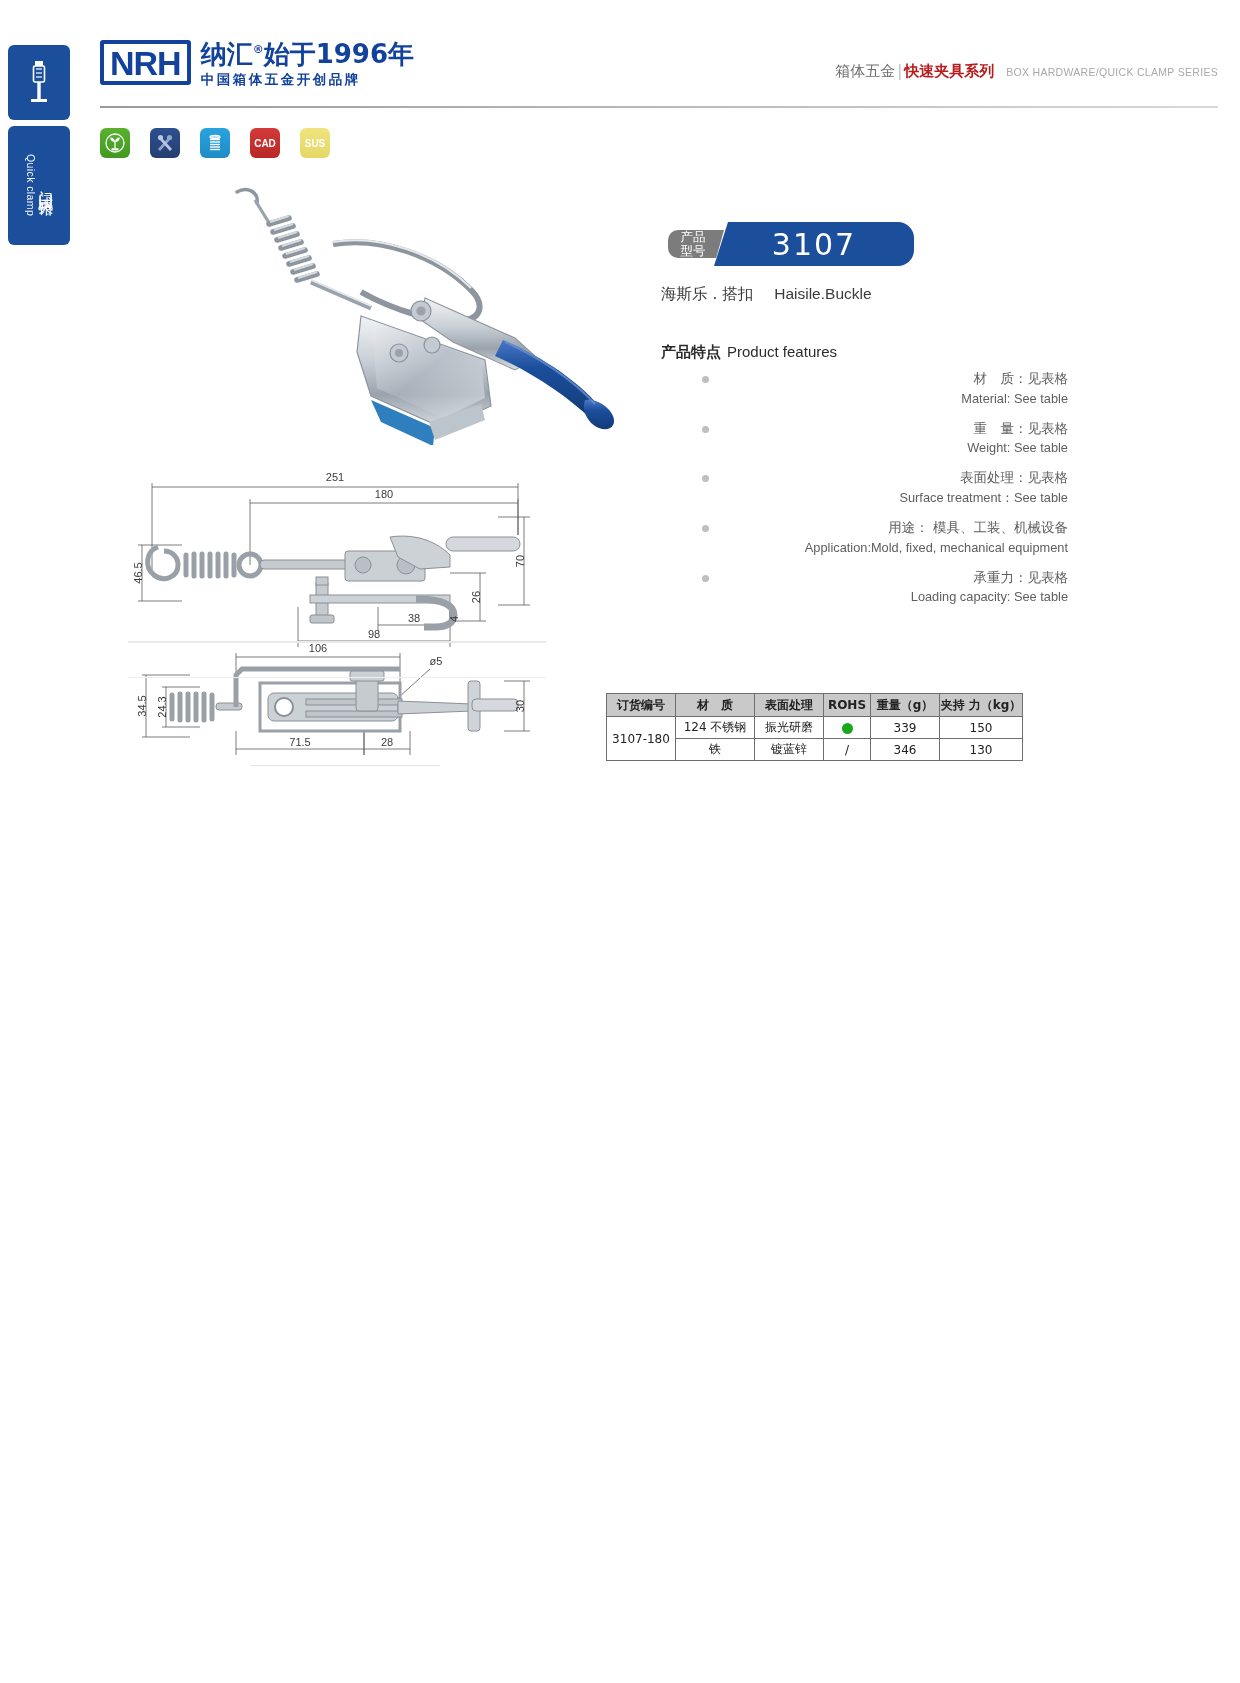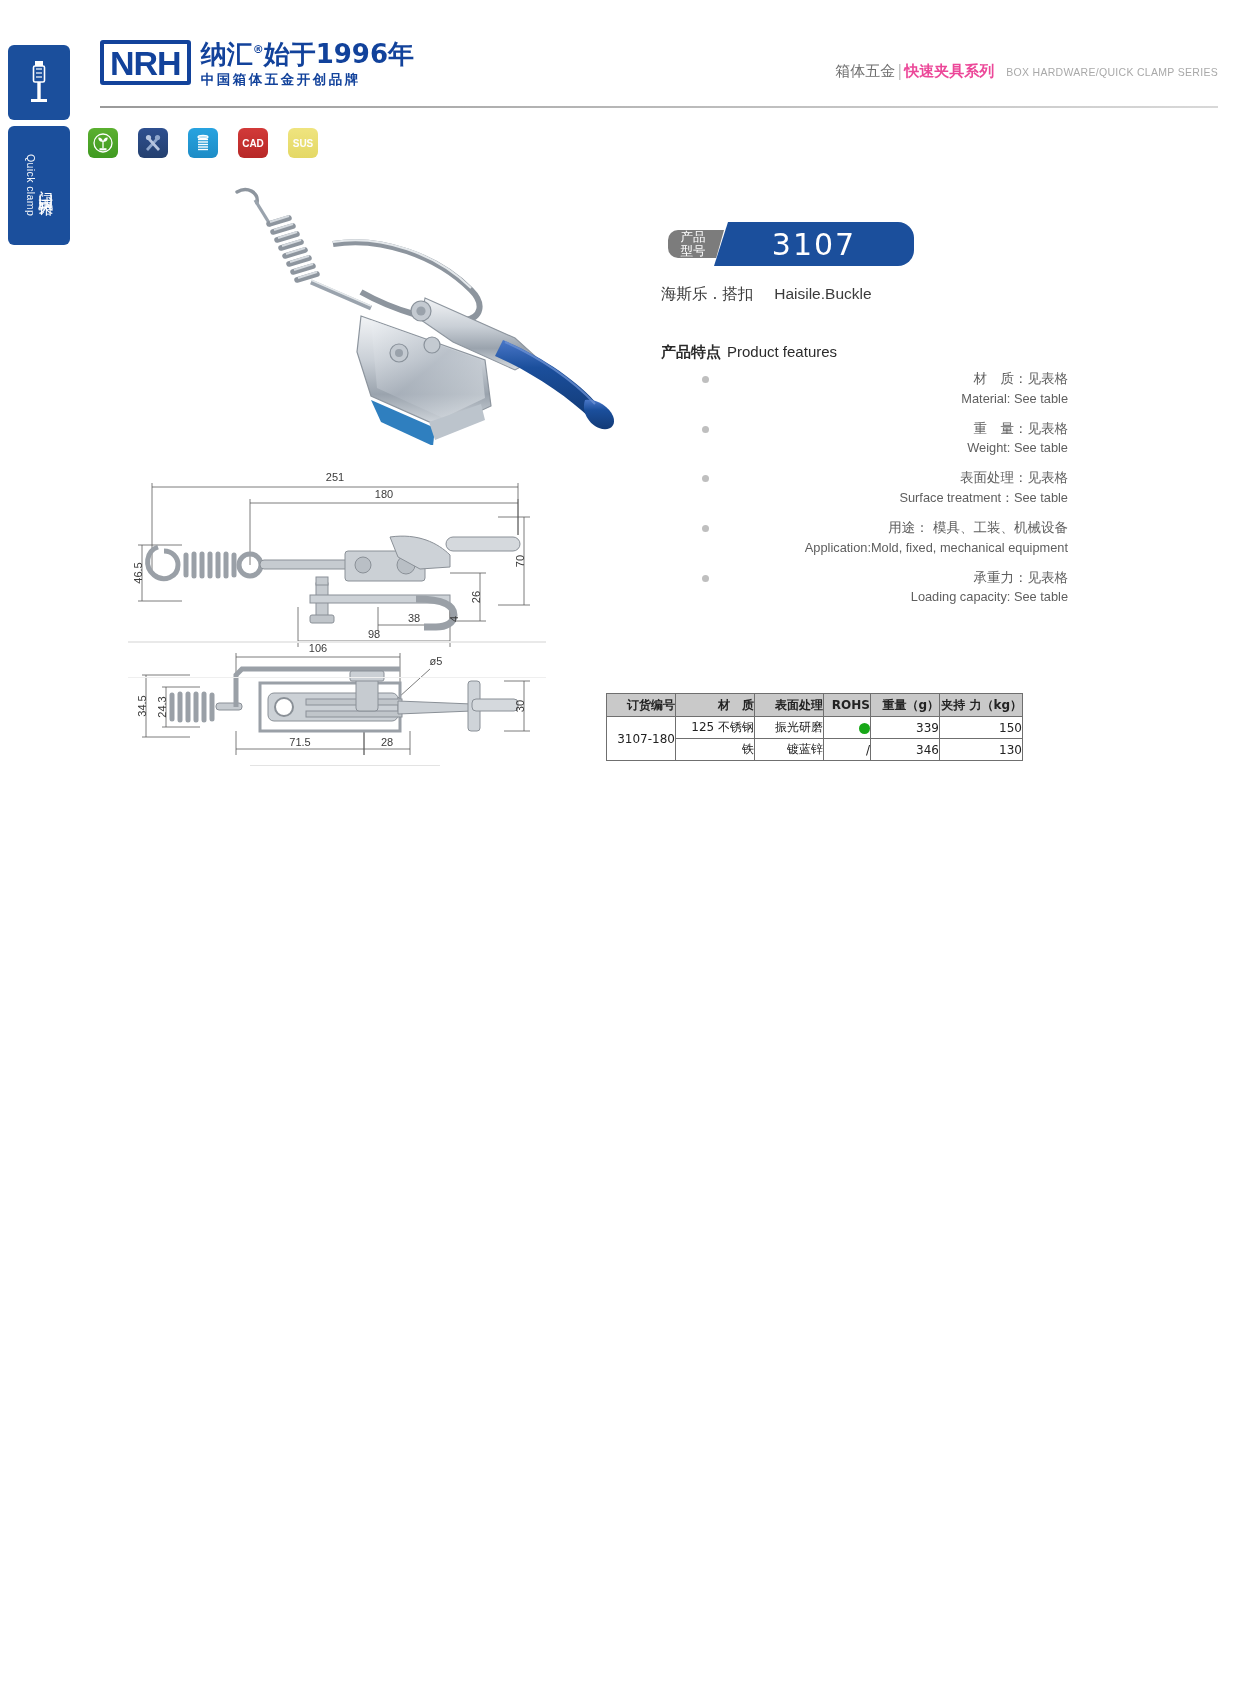--- a/index.html
+++ b/index.html
@@ -105,41 +105,41 @@
     display: flex;
     align-items: baseline;
     gap: 12px;
     white-space: nowrap;
   }
   .hr-cn {
     font-size: 15px;
     color: #6f6f6f;
     font-family: "DejaVu Sans", sans-serif;
   }
-  .hr-cn b { color: #ec4899; font-weight: bold; }
+  .hr-cn b { color: #b91c1c; font-weight: bold; }
   .hr-sep { color: #bdbdbd; padding: 0 2px; }
   .hr-en {
     font-size: 10.5px;
     color: #a9a9a9;
     letter-spacing: .3px;
   }
 
   .header-rule {
     position: absolute;
     left: 100px;
     right: 22px;
     top: 106px;
     height: 2px;
     background: linear-gradient(to right, #9a9a9a, #d8d8d8);
   }
 
   
   .badges {
     position: absolute;
-    left: 88px;
+    left: 100px;
     top: 128px;
     display: flex;
     gap: 20px;
   }
   .badge {
     width: 30px;
     height: 30px;
     border-radius: 6px;
     display: flex;
     align-items: center;
@@ -272,21 +272,21 @@
   
   .spec-table {
     position: absolute;
     left: 606px;
     top: 693px;
     border-collapse: collapse;
     font-family: "DejaVu Sans", sans-serif;
   }
   .spec-table th, .spec-table td {
     border: 1px solid #6f6f6f;
-    text-align: right;
+    text-align: center;
     font-size: 12px;
     color: #222;
     font-weight: normal;
     padding: 0;
     height: 21px;
   }
   .spec-table thead th {
     background: #c9c9c9;
     font-weight: bold;
     font-size: 12px;
@@ -634,21 +634,21 @@
       <th class="c-mat">材　质</th>
       <th class="c-surf">表面处理</th>
       <th class="c-rohs">ROHS</th>
       <th class="c-wt">重量（g）</th>
       <th class="c-load">夹持 力（kg）</th>
     </tr>
   </thead>
   <tbody>
     <tr>
       <td class="c-order" rowspan="2">3107-180</td>
-      <td class="c-mat">125 不锈钢</td>
+      <td class="c-mat">124 不锈钢</td>
       <td class="c-surf">振光研磨</td>
       <td class="c-rohs"><span class="dot-green"></span></td>
       <td class="c-wt">339</td>
       <td class="c-load">150</td>
     </tr>
     <tr>
       <td class="c-mat">铁</td>
       <td class="c-surf">镀蓝锌</td>
       <td class="c-rohs">/</td>
       <td class="c-wt">346</td>

